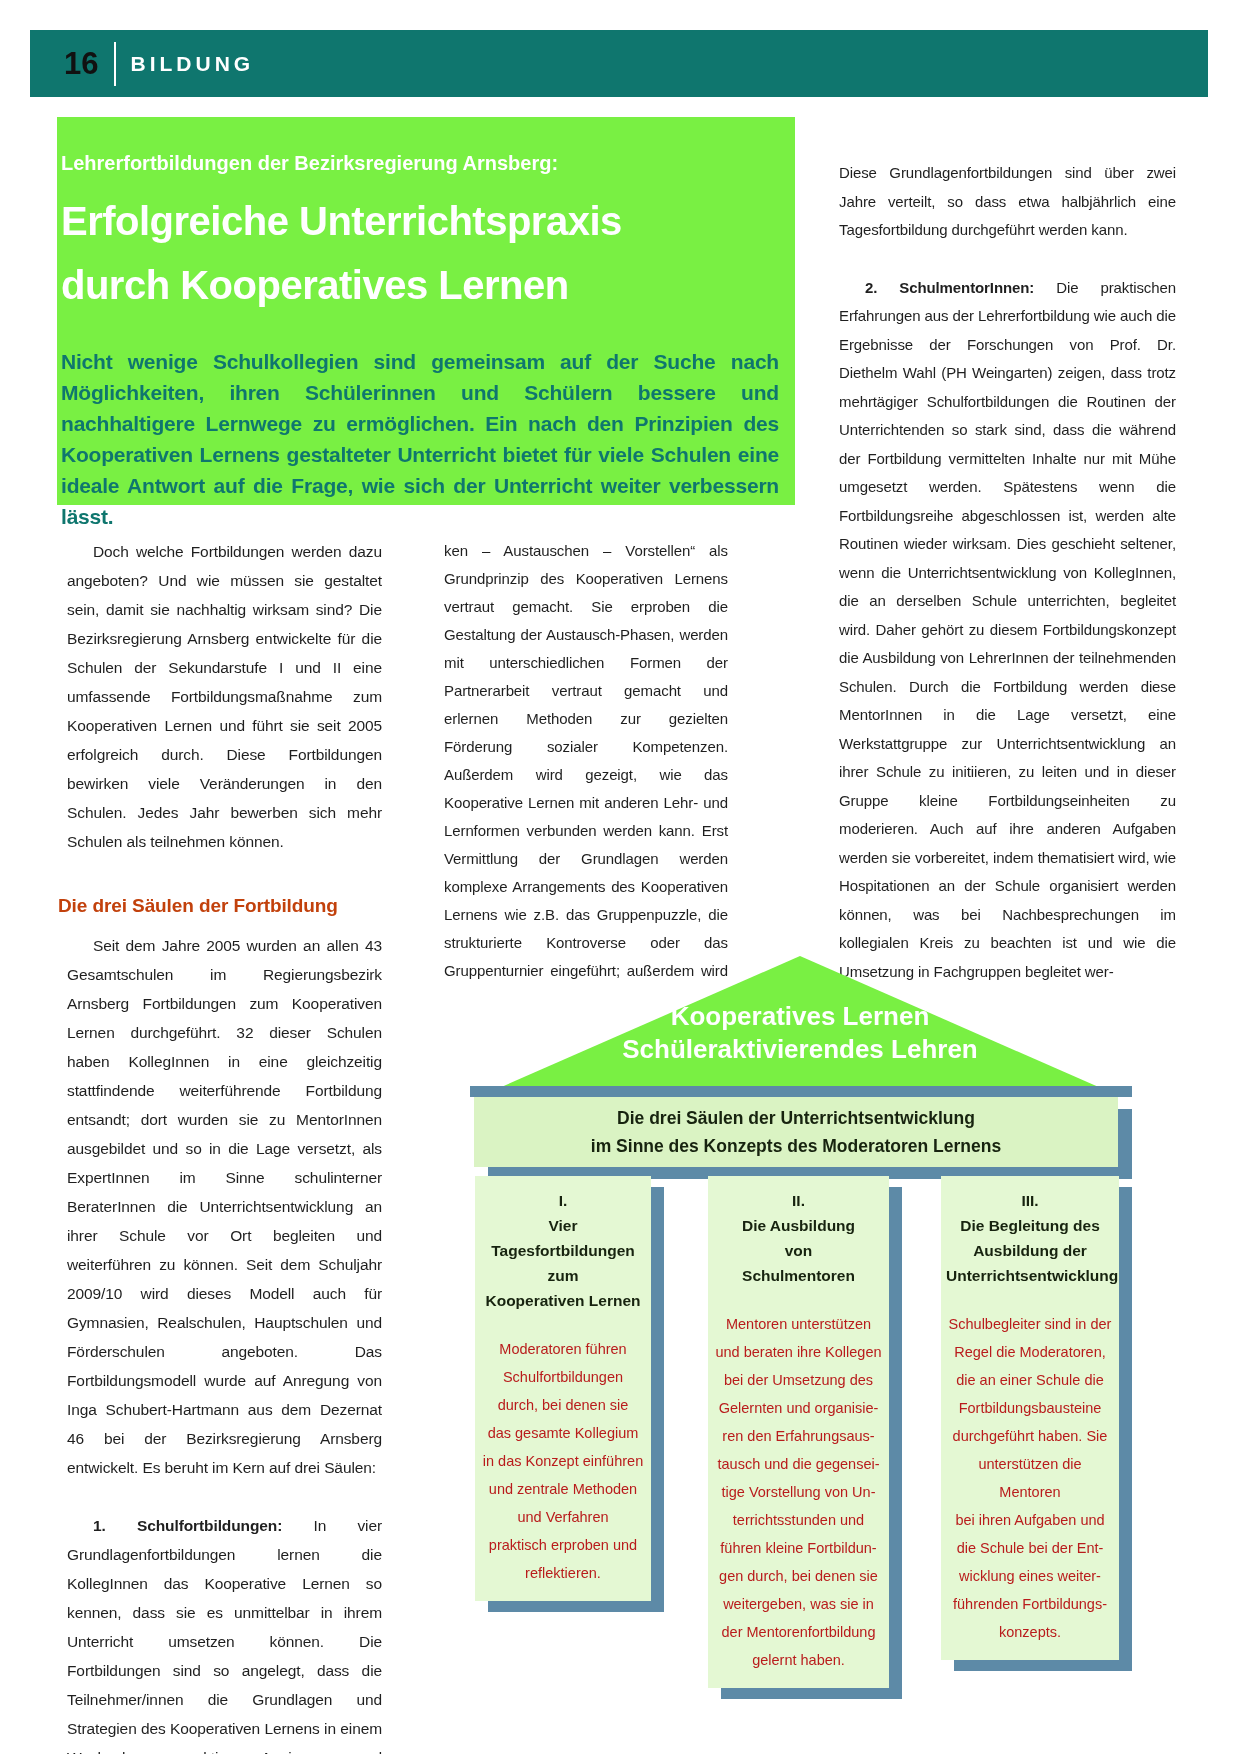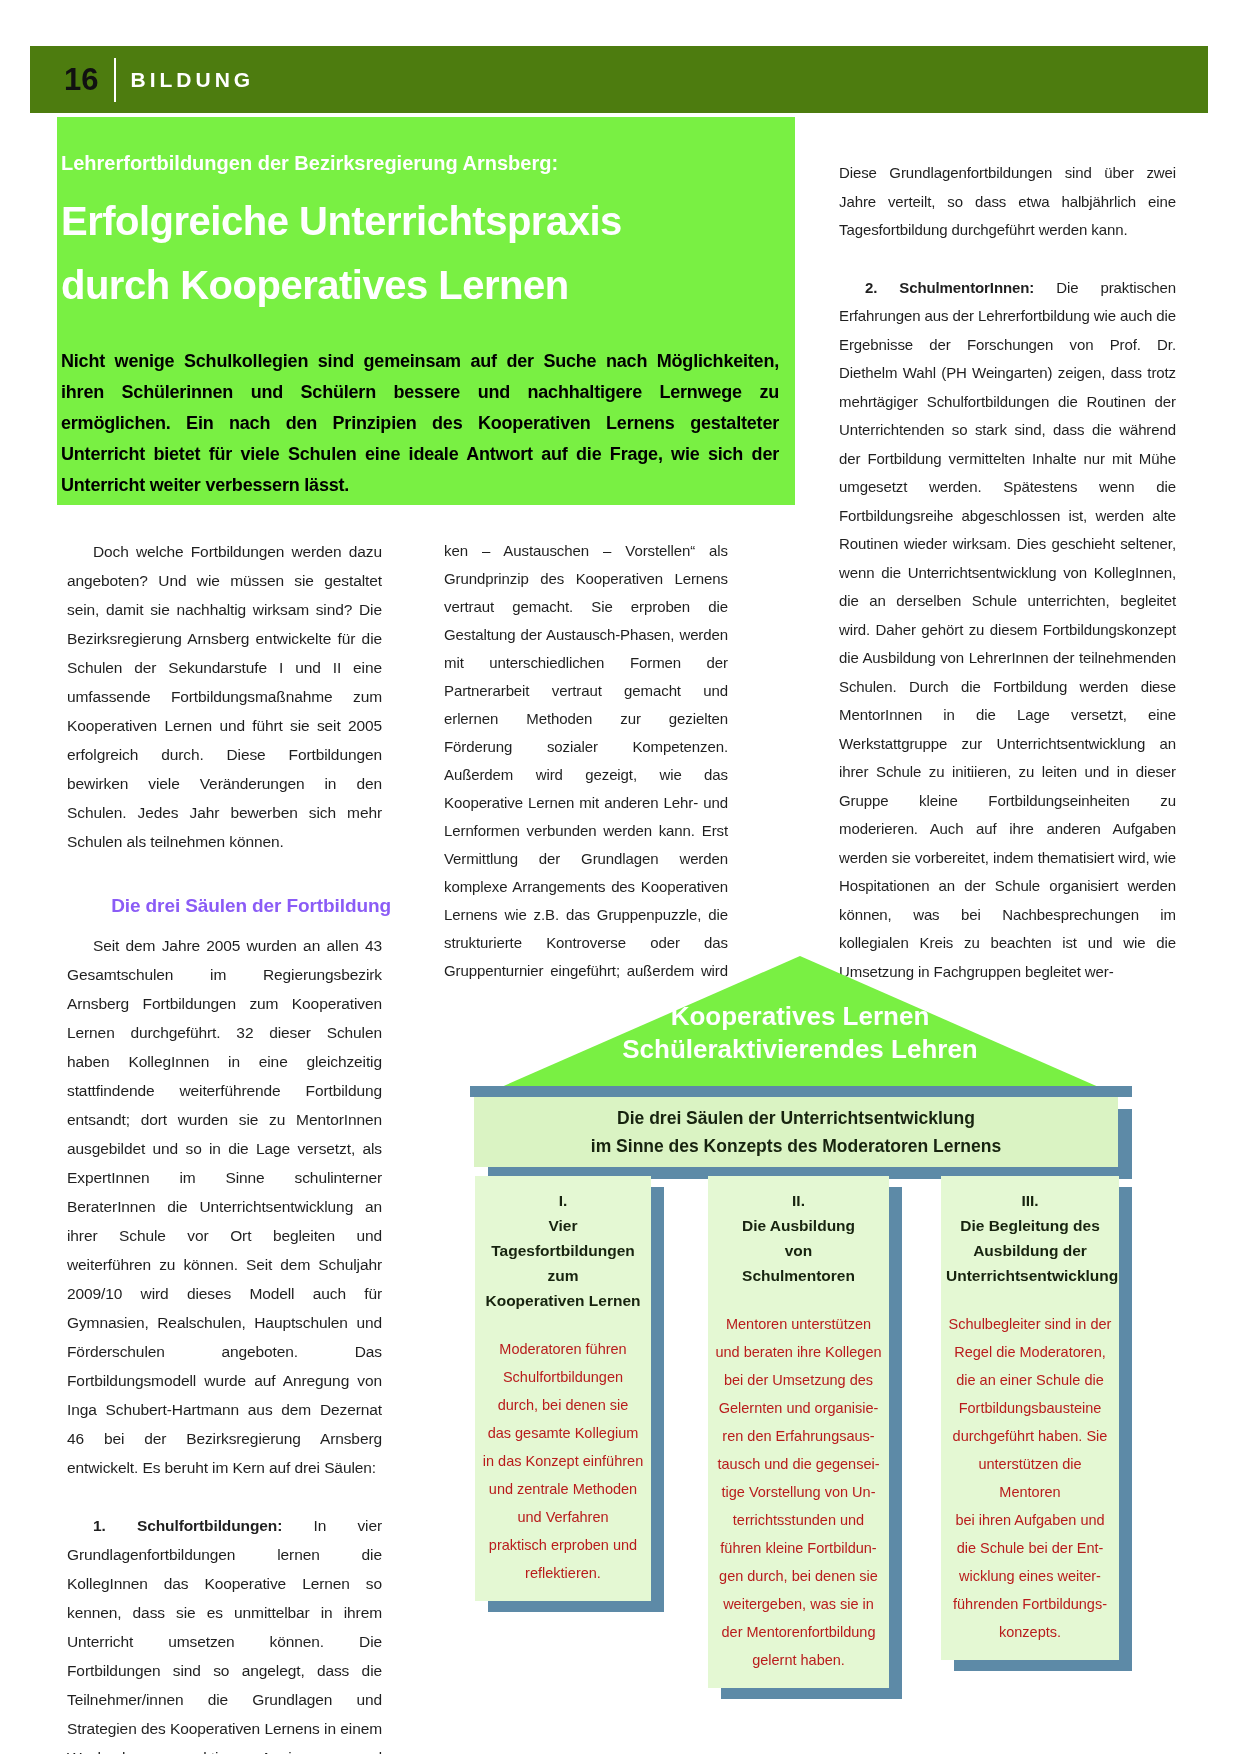--- a/index.html
+++ b/index.html
@@ -12,32 +12,32 @@
   .topbar .pagenum{font-size:31px;font-weight:600;color:#111;margin-left:34px;letter-spacing:0;}
   .topbar .vrule{width:2px;height:44px;background:#ffffff;margin-left:16px;}
   .topbar .section{font-size:21px;font-weight:600;color:#ffffff;letter-spacing:4px;margin-left:14px;}
 
   
   .titleblock{position:absolute;left:57px;top:117px;width:738px;height:388px;
               box-sizing:border-box;padding:33px 16px 0 4px;}
   .kicker{color:#ffffff;font-size:20px;font-weight:600;line-height:26px;}
   .headline{color:#ffffff;font-size:40px;font-weight:700;line-height:64px;margin-top:13px;
             white-space:pre-line;letter-spacing:-0.5px;}
-  .standfirst{color:#000000;font-size:18px;font-weight:700;line-height:31px;margin-top:29px;
+  .standfirst{color:#0f766e;font-size:21px;font-weight:700;line-height:31px;margin-top:29px;
               text-align:justify;letter-spacing:-0.2px;hyphens:auto;}
 
   
   .col{position:absolute;text-align:justify;letter-spacing:-0.1px;hyphens:auto;z-index:1;}
   .col p{margin:9px;}
   .col1{left:58px;top:528px;width:333px;font-size:15.5px;line-height:29px;}
   .col2{left:435px;top:528px;width:302px;font-size:15px;line-height:28px;max-height:460px;overflow:hidden;}
   .col3{left:830px;top:150px;width:355px;font-size:15px;line-height:28.5px;max-height:840px;overflow:hidden;}
   .indent{text-indent:26px;}
-  .colheading{color:#8b5cf6;font-size:19px;font-weight:700;line-height:24px;
-              margin:38px 0 13px 0 !important;text-align:right;}
+  .colheading{color:#c2410c;font-size:19px;font-weight:700;line-height:24px;
+              margin:38px 0 13px 0 !important;text-align:left;}
   .p-gap{margin-top:29px !important;}
 
   
   .diagram{position:absolute;left:0;top:0;z-index:2;}
   .roof{position:absolute;left:490px;top:956px;width:620px;height:136px;
         background:#79f043;-webkit-clip-path:polygon(50% 0,0 100%,100% 100%);
         clip-path:polygon(50% 0,0 100%,100% 100%);}
   .rooftext{position:absolute;left:490px;top:1000px;width:620px;text-align:center;
             color:#ffffff;font-size:26px;font-weight:600;line-height:33px;white-space:pre-line;}
   .architrave{position:absolute;left:470px;top:1086px;width:662px;height:11px;background:#5d8aa7;}
@@ -52,21 +52,21 @@
   .pillar3{left:941px;width:178px;min-height:387px;}
   .pillarhead{font-size:15.5px;font-weight:700;line-height:25px;color:#17230f;
               white-space:pre-line;margin-bottom:22px;}
   .pillarbody{font-size:14.5px;line-height:28px;color:#b91c1c;white-space:pre-line;}
 </style>
 </head>
 <body>
 
 <div class="page">
 
-  <div class="topbar" style="background:#4d7c0f;margin-top:16px;">
+  <div class="topbar" style="background:#0f766e;">
     <span class="pagenum">16</span>
     <span class="vrule"></span>
     <span class="section">BILDUNG</span>
   </div>
 
   <div class="titleblock" style="background:#79f043;">
     <div class="kicker">Lehrerfortbildungen der Bezirksregierung Arnsberg:</div>
     <div class="headline">Erfolgreiche Unterrichtspraxis
 durch Kooperatives Lernen</div>
     <div class="standfirst">Nicht wenige Schulkollegien sind gemeinsam auf der Suche nach Möglichkeiten, ihren Schülerinnen und Schülern bessere und nachhaltigere Lernwege zu ermöglichen. Ein nach den Prinzipien des Kooperativen Lernens gestalteter Unterricht bietet für viele Schulen eine ideale Antwort auf die Frage, wie sich der Unterricht weiter verbessern lässt.</div>

